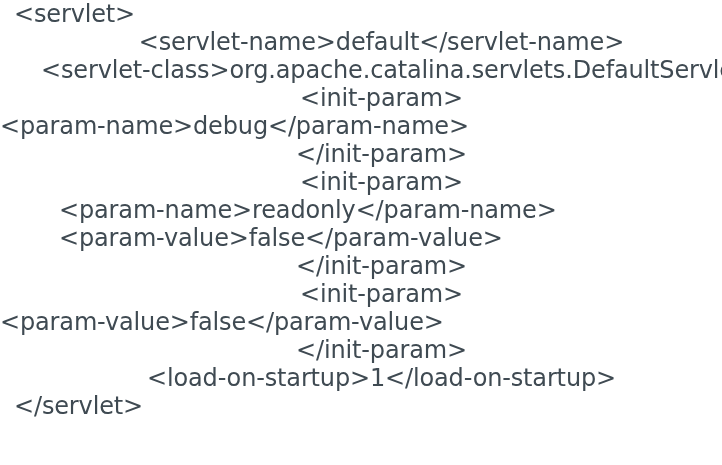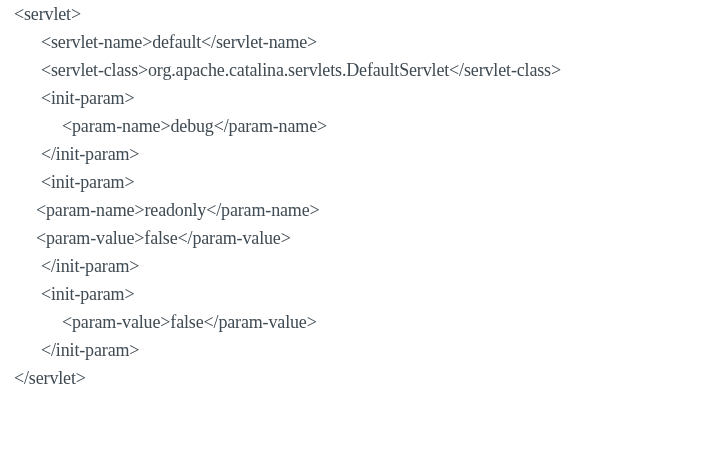--- a/index.html
+++ b/index.html
@@ -18,48 +18,48 @@
     position: relative;
     width: 722px;
     height: 465px;
     background: #ffffff;
     padding: 0;
     box-sizing: border-box;
   }
   .code-line {
     height: 28px;
     line-height: 28px;
-    font-size: 18px;
+    font-size: 24px;
     color: #3f4a52;
     white-space: pre;
     letter-spacing: -0.15px;
     font-weight: 400;
-    font-family: Liberation Serif, serif;
     -webkit-font-smoothing: antialiased;
   }
   
   .ind-0 { padding-left: 14px; }
-  .ind-1 { padding-left: 41px; }
-  .ind-2 { padding-left: 62px; }
-  .ind-2b { padding-left: 36px; }
+  .ind-1 { padding-left: 41px; text-align: center; }
+  .ind-2 { }
+  .ind-2b { padding-left: 59px; }
   #code-block > .code-line:first-child { margin-top: 0; }
 </style>
 </head>
 <body>
 
 <div id="code-block">
 
   <div class="code-line ind-0">&lt;servlet&gt;</div>
   <div class="code-line ind-1">&lt;servlet-name&gt;default&lt;/servlet-name&gt;</div>
   <div class="code-line ind-1">&lt;servlet-class&gt;org.apache.catalina.servlets.DefaultServlet&lt;/servlet-class&gt;</div>
   <div class="code-line ind-1">&lt;init-param&gt;</div>
   <div class="code-line ind-2">&lt;param-name&gt;debug&lt;/param-name&gt;</div>
   <div class="code-line ind-1">&lt;/init-param&gt;</div>
   <div class="code-line ind-1">&lt;init-param&gt;</div>
   <div class="code-line ind-2b">&lt;param-name&gt;readonly&lt;/param-name&gt;</div>
   <div class="code-line ind-2b">&lt;param-value&gt;false&lt;/param-value&gt;</div>
   <div class="code-line ind-1">&lt;/init-param&gt;</div>
   <div class="code-line ind-1">&lt;init-param&gt;</div>
   <div class="code-line ind-2">&lt;param-value&gt;false&lt;/param-value&gt;</div>
   <div class="code-line ind-1">&lt;/init-param&gt;</div>
+  <div class="code-line ind-1">&lt;load-on-startup&gt;1&lt;/load-on-startup&gt;</div>
   <div class="code-line ind-0">&lt;/servlet&gt;</div>
 
 </div>
 
 </body></html>

